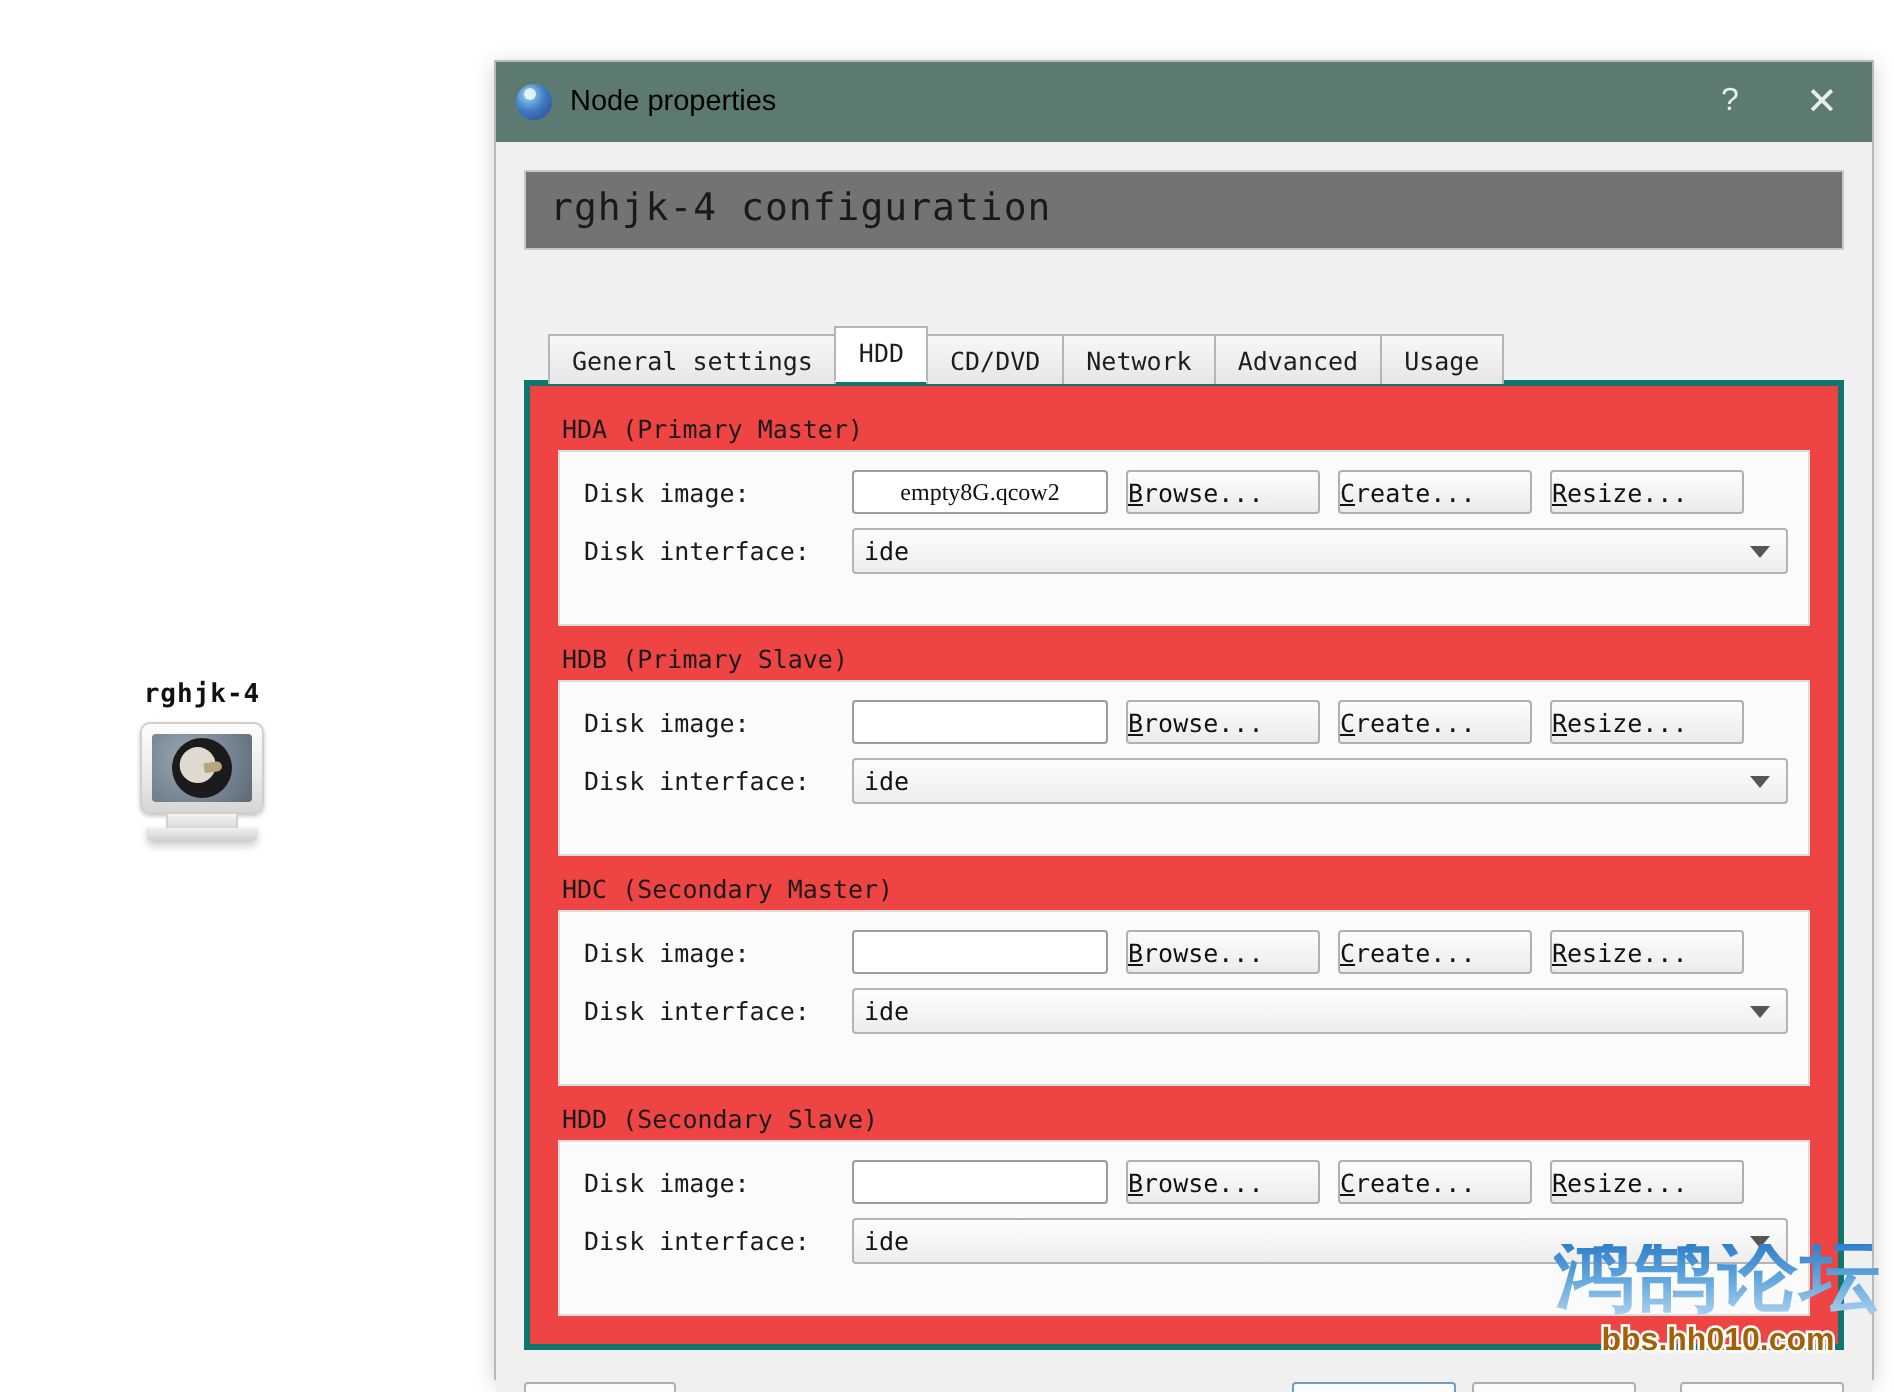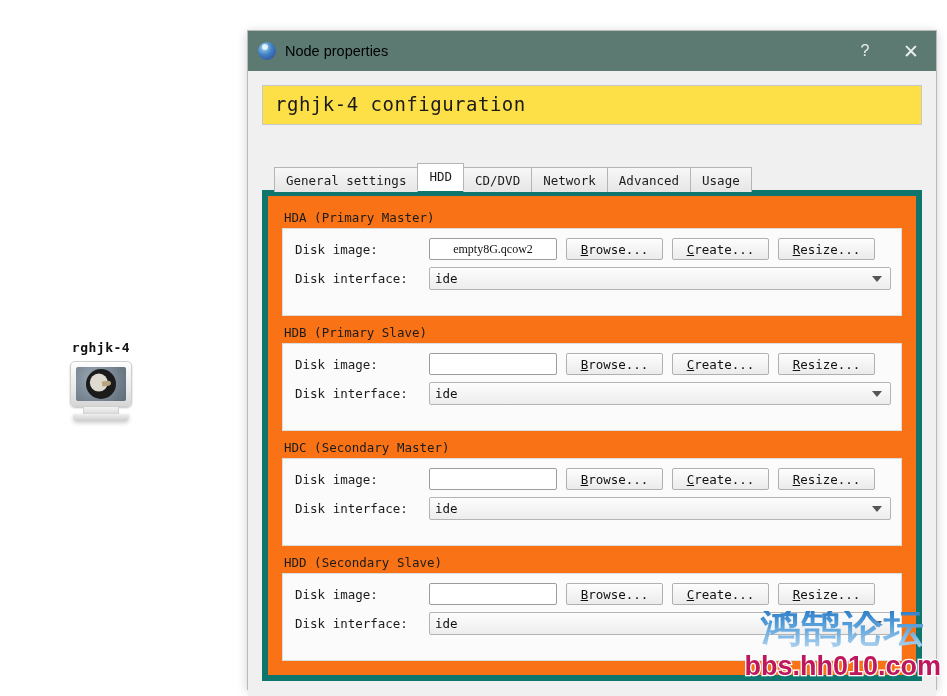--- a/index.html
+++ b/index.html
@@ -151,21 +151,21 @@
   .dialog-body {
     flex: 1 1 auto;
     display: flex;
     flex-direction: column;
     padding: 14px 14px 0 14px;
     box-sizing: border-box;
   }
 
   .config-header {
     border: 1px solid #c8c8c8;
-    background: #fde047;
+    background: #737373;
     padding: 7px 12px 9px 12px;
     font-family: "DejaVu Sans Mono", monospace;
     font-size: 19px;
     color: #1a1a1a;
     letter-spacing: 0.5px;
     flex: 0 0 auto;
   }
 
   
   .tabstrip {
@@ -193,22 +193,22 @@
   .tab.selected {
     background: #ffffff;
     top: 0;
     padding-bottom: 6px;
     border-bottom: 1px solid #ffffff;
     z-index: 3;
     margin-top: 24px;
   }
 
   .tabpanel {
-    border: 6px solid #0f766e;
-    background: #f97316;
+    border: 3px solid #0f766e;
+    background: #ef4444;
     flex: 1 1 auto;
     padding: 14px 14px 10px 14px;
     box-sizing: border-box;
     position: relative;
     top: -1px;
     overflow: hidden;
   }
 
   
   .group { margin-bottom: 9px; }
@@ -259,21 +259,20 @@
     height: 22px;
     box-sizing: border-box;
     border: 1px solid #b0b0b0;
     border-radius: 2px;
     background: linear-gradient(180deg,#fdfdfd 0%,#ebebeb 100%);
     font-family: "DejaVu Sans Mono", monospace;
     font-size: 12.5px;
     color: #111;
     display: flex;
     align-items: center;
-    justify-content: center;
     white-space: nowrap;
     flex: 0 0 auto;
   }
   .action-btn { width: 97px; margin-left: 9px; }
   .action-btn u { text-decoration: underline; }
   .combo {
     flex: 1 1 auto;
     height: 23px;
     box-sizing: border-box;
     border: 1px solid #b4b4b4;
@@ -334,23 +333,23 @@
     line-height: 1;
     background: linear-gradient(180deg,#2f7fc9 0%,#63a8de 45%,#bcd9f0 100%);
     -webkit-background-clip: text;
     background-clip: text;
     color: transparent;
     -webkit-text-fill-color: transparent;
     text-shadow: none;
   }
   #watermark .wm-url {
     font-family: "Liberation Sans", sans-serif;
-    font-size: 27px;
+    font-size: 16px;
     font-weight: bold;
-    color: #be185d;
+    color: #a16207;
     line-height: 1.05;
     margin-top: 1px;
     -webkit-text-stroke: 2.5px #ffffff;
     paint-order: stroke fill;
   }
 </style>
 </head>
 <body>
 
 <div id="desktop-node">

